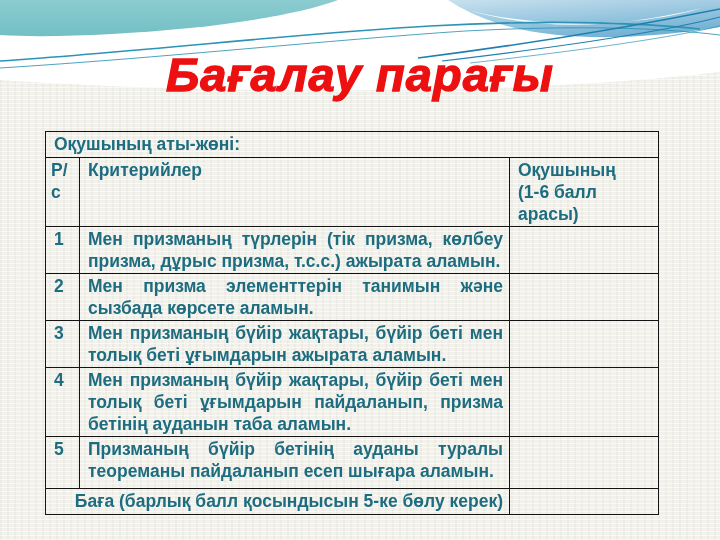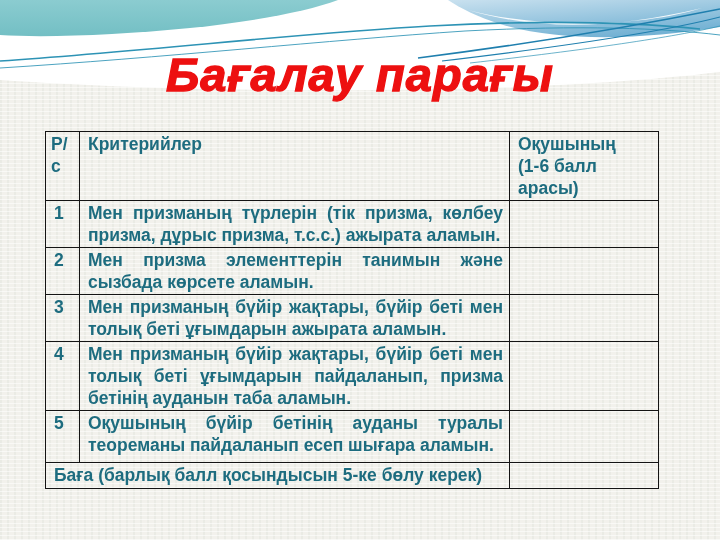--- a/index.html
+++ b/index.html
@@ -44,21 +44,21 @@
   td.c-num{padding-left:9px;padding-right:2px;}
   td.c-text{text-align:justify;margin-top:44px;}
   .red{color:#e11212;}
   tr.r-label{height:26px;}
   tr.r-head{height:46px;margin-left:46px;}
   tr.r-2a{height:46px;}
   tr.r-2b{height:45px;}
   tr.r-3{height:58px;}
   tr.r-2c{height:52px;}
   tr.r-foot{height:26px;}
-  td.c-foot{text-align:left;padding-right:7px;vertical-align:middle;}
+  td.c-foot{text-align:right;padding-right:7px;vertical-align:middle;}
   .blockline{display:block;}
 </style>
 </head>
 <body>
 
 <div class="slide">
 
   <svg class="wave-banner" viewBox="0 0 720 140" xmlns="http://www.w3.org/2000/svg">
     <defs>
       <linearGradient id="blueGrad" x1="0" y1="0" x2="0.55" y2="1">
@@ -88,20 +88,23 @@
 
   <div class="slide-title">Бағалау парағы</div>
 
   <table class="sheet">
     <colgroup>
       <col style="width:34px">
         <col style="width:430px">
         <col style="width:149px">
     </colgroup>
     <tbody>
+      <tr class="r-label">
+        <td colspan="3">Оқушының аты-жөні:</td>
+      </tr>
       <tr class="r-head">
         <td class="red c-num" style="padding-left:5px">Р/с</td>
         <td class="red">Критерийлер</td>
         <td class="red">
           <span class="blockline">Оқушының</span>
           <span class="blockline">(1-6 балл арасы)</span>
         </td>
       </tr>
       <tr class="r-2a">
         <td class="c-num">1</td>
@@ -118,21 +121,21 @@
         <td class="c-text">Мен призманың бүйір жақтары, бүйір беті мен толық беті ұғымдарын ажырата аламын.</td>
         <td></td>
       </tr>
       <tr class="r-3">
         <td class="c-num">4</td>
         <td class="c-text">Мен призманың бүйір жақтары, бүйір беті мен толық беті ұғымдарын пайдаланып, призма бетінің ауданын таба аламын.</td>
         <td></td>
       </tr>
       <tr class="r-2c">
         <td class="c-num">5</td>
-        <td class="c-text">Оқушының бүйір бетінің ауданы туралы теореманы пайдаланып есеп шығара аламын.</td>
+        <td class="c-text">Призманың бүйір бетінің ауданы туралы теореманы пайдаланып есеп шығара аламын.</td>
         <td></td>
       </tr>
       <tr class="r-foot">
         <td colspan="2" class="c-foot">Баға (барлық балл қосындысын 5-ке бөлу керек)</td>
         <td></td>
       </tr>
     </tbody>
   </table>
 
 </div>

